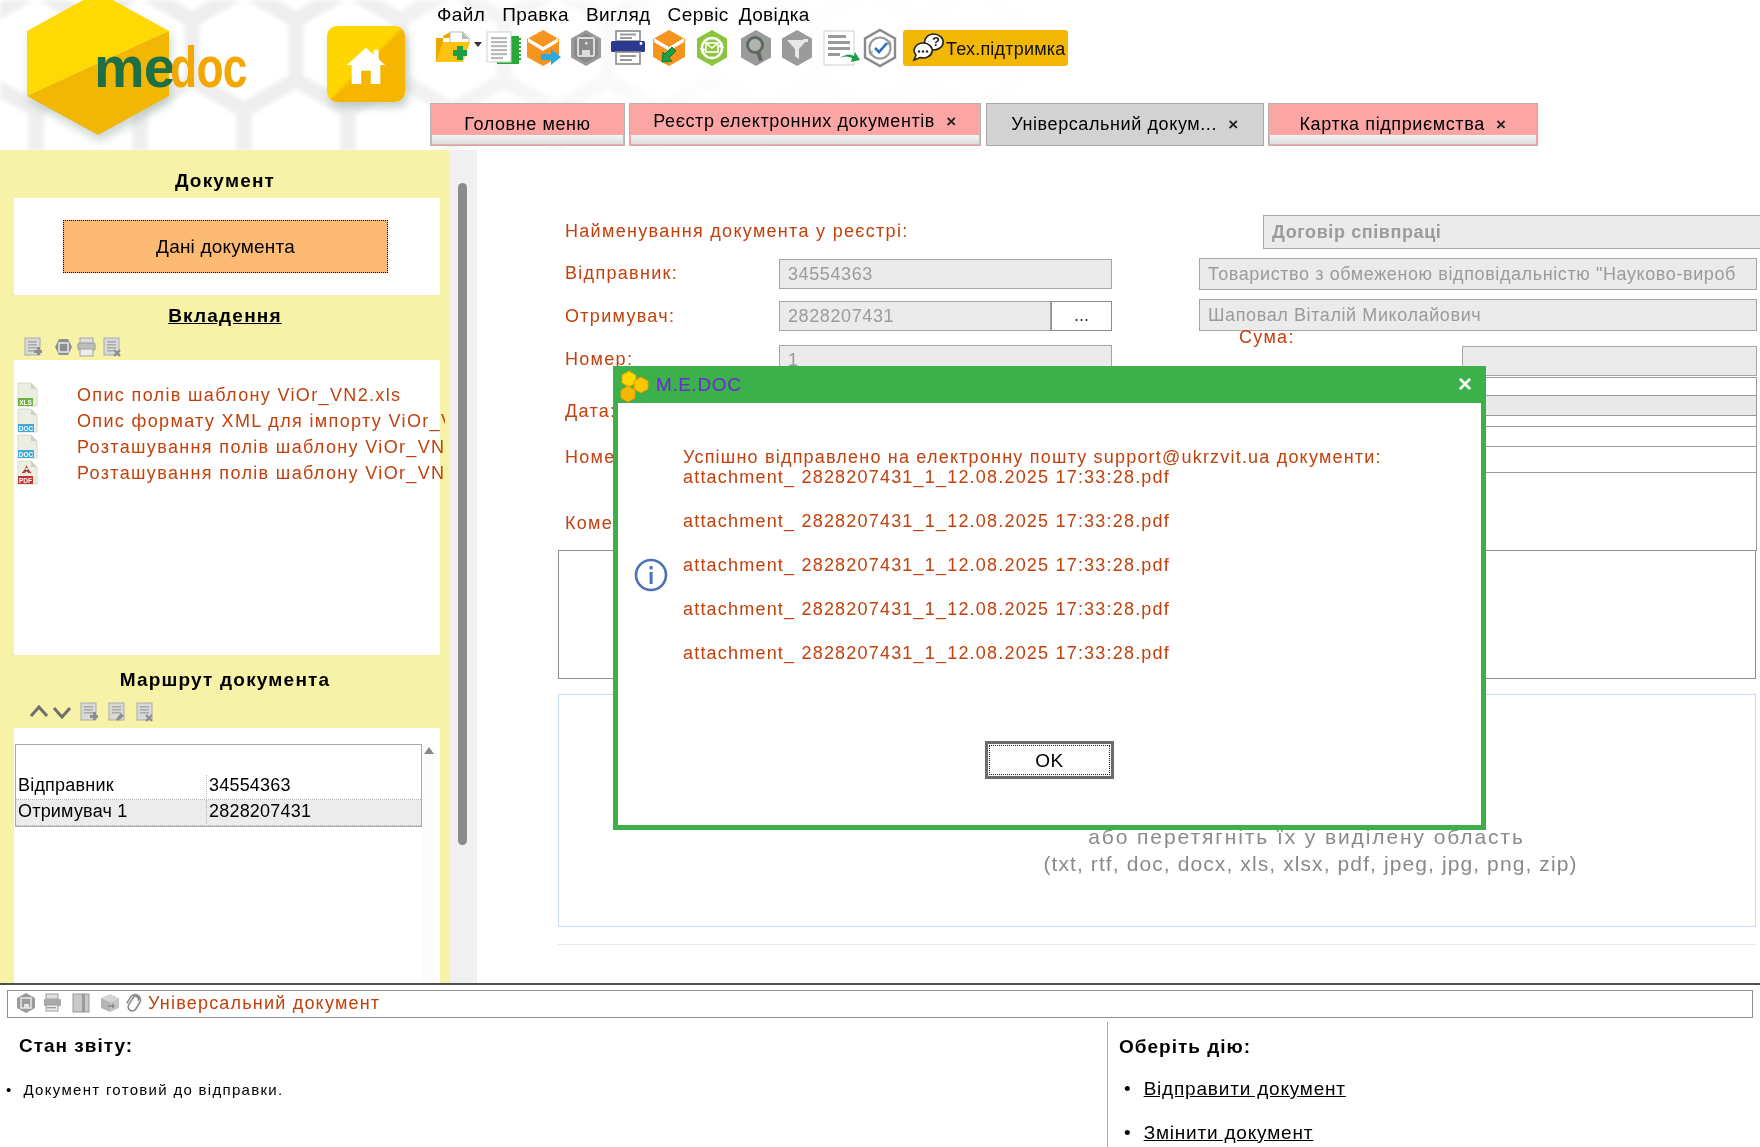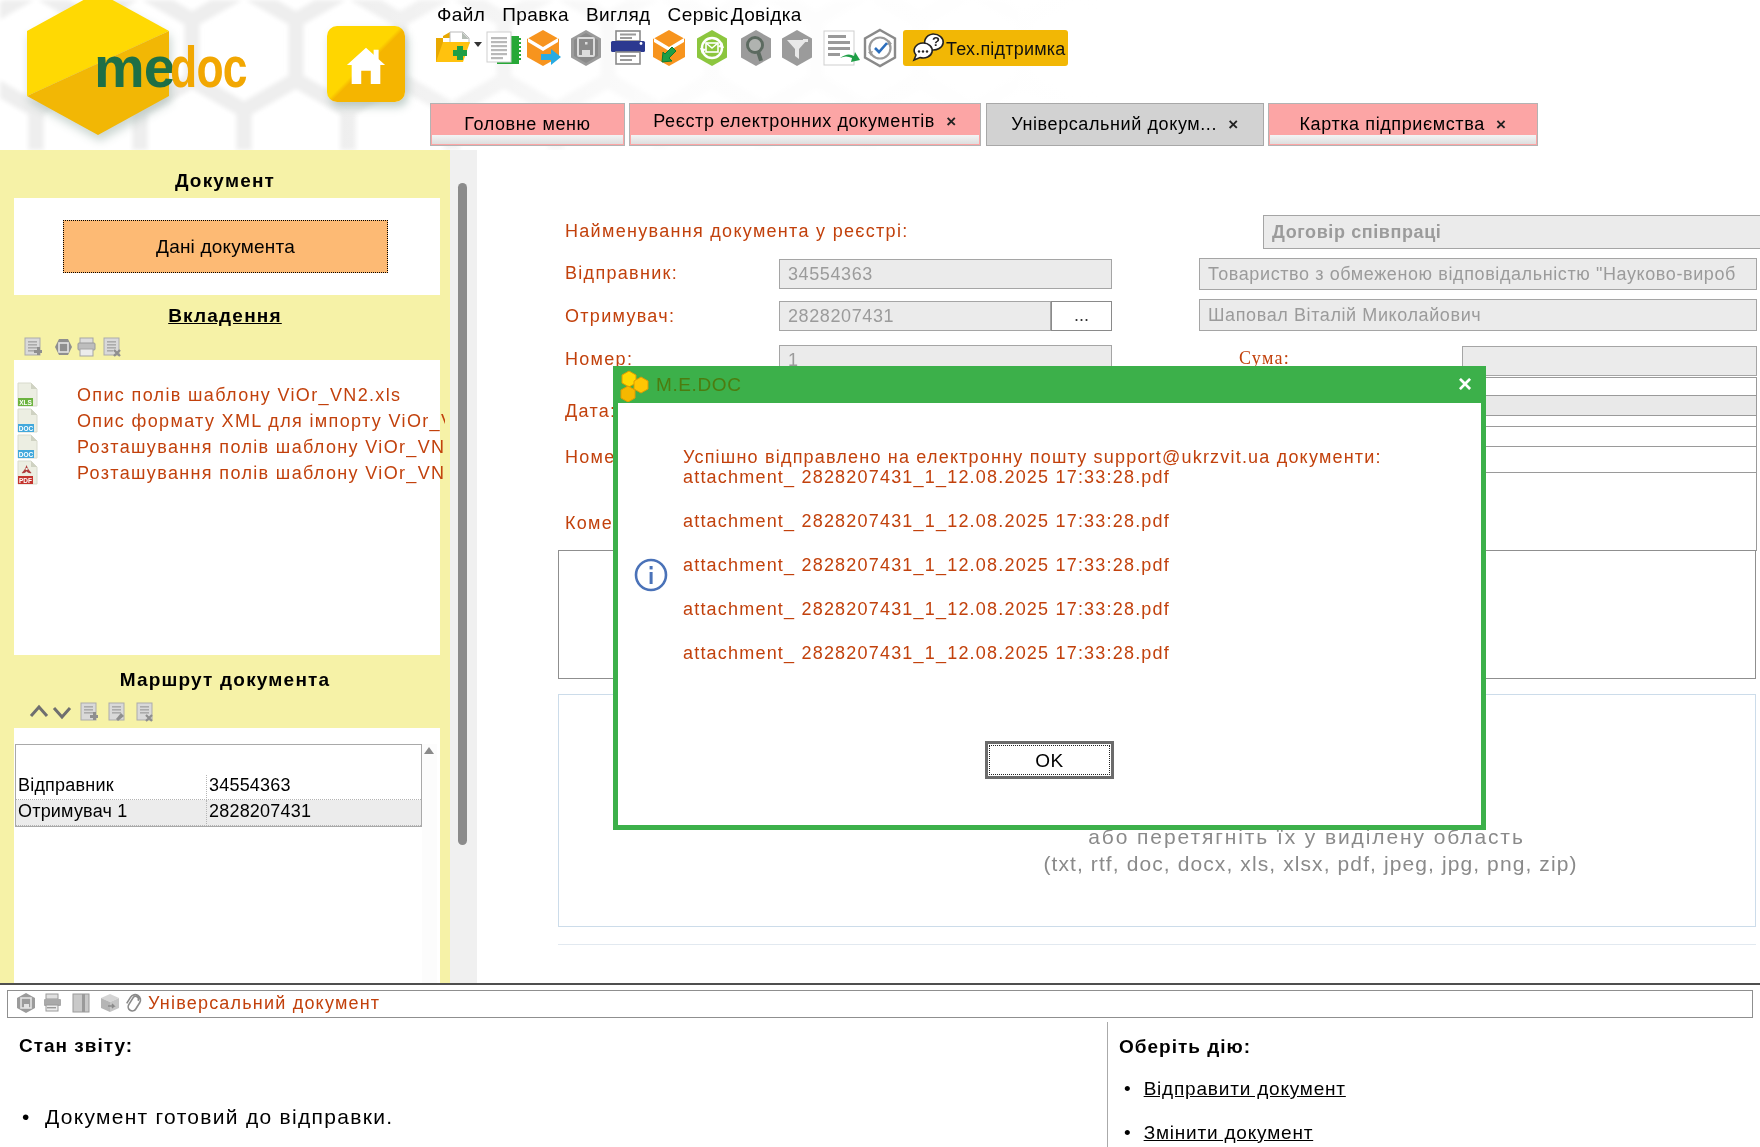--- a/index.html
+++ b/index.html
@@ -51,21 +51,21 @@
 <div class="abs" style="left:170px;top:34px;font-size:57px;font-weight:bold;color:#f2a702;letter-spacing:-1px;transform:scaleX(0.78);transform-origin:0 0;">doc</div>
 
 <div class="abs" style="left:327px;top:26px;width:78px;height:76px;border-radius:10px;
 background:linear-gradient(135deg,#ffd600 48%,#f5b500 52%);box-shadow:3px 5px 8px rgba(120,150,140,.45);"></div>
 <svg class="abs" style="left:343px;top:44px" width="46" height="42" viewBox="0 0 24 22">
 <path d="M12 2 L2 11 L4.5 11 L4.5 21 L9.5 21 L9.5 14 L14.5 14 L14.5 21 L19.5 21 L19.5 11 L22 11 Z" fill="#fff"></path>
 <rect x="16" y="3" width="2.6" height="5" fill="#fff"></rect>
 </svg>
 
 <div class="abs" style="left:437px;top:4px;font-size:19px;letter-spacing:.4px;">
-<span style="margin-right:17px;">Файл</span><span style="margin-right:17px;margin-top:16px;">Правка</span><span style="margin-right:17px;">Вигляд</span><span style="margin-right:2px;">Сервіс</span><span>Довідка</span>
+<span style="margin-right:17px;">Файл</span><span style="margin-right:17px;margin-top:16px;">Правка</span><span style="margin-right:17px;">Вигляд</span><span style="margin-right:10px;">Сервіс</span><span>Довідка</span>
 </div>
 
 <svg class="abs" style="left:433px;top:28px" width="640" height="40" viewBox="0 0 640 40">
 
 <g>
  <path d="M3 10 L3 34 L10 34 L10 8 L17 4 L17 10 Z" fill="#e8a800"></path>
  <path d="M17 4 L30 4 L36 10 L36 16 L17 16 Z" fill="#fff" stroke="#bbb" stroke-width="1"></path>
  <path d="M29 4 L36 11 L29 11 Z" fill="#b5bdb5"></path>
  <path d="M3 34 L10 14 L37 14 L30 34 Z" fill="#ffc20e"></path>
  <path d="M20 22 h14 v6 h-14 z M24 18 h6 v14 h-6 z" fill="#1e9e46"></path>
@@ -313,21 +313,21 @@
 
 <div class="inp" style="left:779px;top:259px;width:333px;height:30px;">34554363</div>
 <div class="inp" style="left:779px;top:301px;width:272px;height:30px;">2828207431</div>
 <div class="abs" style="left:1051px;top:301px;width:61px;height:30px;background:#fff;border:1px solid #8a8a8a;box-sizing:border-box;
  text-align:center;font-size:18px;color:#333;line-height:26px;">...</div>
 <div class="inp" style="left:779px;top:345px;width:333px;height:30px;">1</div>
 
 <div class="inp" style="left:1263px;top:215px;width:558px;height:34px;line-height:32px;font-weight:bold;">Договір співпраці</div>
 <div class="inp" style="left:1199px;top:258px;width:558px;height:32px;line-height:30px;">Товариство з обмеженою відповідальністю "Науково-вироб</div>
 <div class="inp" style="left:1199px;top:299px;width:558px;height:32px;line-height:30px;">Шаповал Віталій Миколайович</div>
-<div class="lbl" style="left:1239px;top:348px;font-family:Liberation Serif, serif;">Сума:</div>
+<div class="lbl" style="left:1239px;top:327px;">Сума:</div>
 <div class="inp" style="left:1462px;top:346px;width:295px;height:30px;"></div>
 
 <div class="row-r" style="left:1199px;top:377px;width:558px;height:19px;"></div>
 <div class="row-r" style="left:1199px;top:395px;width:558px;height:21px;background:#e9e9e9;"></div>
 <div class="row-r" style="left:1199px;top:415px;width:558px;height:12px;"></div>
 <div class="row-r" style="left:1199px;top:426px;width:558px;height:21px;"></div>
 <div class="row-r" style="left:1199px;top:446px;width:558px;height:27px;"></div>
 <div class="row-r" style="left:1199px;top:472px;width:558px;height:79px;"></div>
 <div class="abs" style="left:558px;top:550px;width:1198px;height:129px;border:1px solid #8f8f8f;box-sizing:border-box;background:#fff;"></div>
 
@@ -339,21 +339,21 @@
 
 <div class="abs" style="left:613px;top:366px;width:873px;height:464px;background:#3cb04a;"></div>
 <div class="abs" style="left:618px;top:403px;width:863px;height:422px;background:#fff;"></div>
 <svg class="abs" style="left:617px;top:369px" width="33" height="33" viewBox="0 0 33 33">
 <g stroke="#e09c00" stroke-width="1">
 <polygon points="12,2 19,6 19,14 12,18 5,14 5,6" fill="#ffd903"></polygon>
 <polygon points="24,8 31,12 31,20 24,24 17,20 17,12" fill="#ffc603"></polygon>
 <polygon points="11,17 18,21 18,29 11,33 4,29 4,21" fill="#f5b800"></polygon>
 </g>
 </svg>
-<div class="abs" style="left:656px;top:374px;font-size:19px;color:#4d7c0f;letter-spacing:.6px;">M.E.DOC</div>
+<div class="abs" style="left:656px;top:374px;font-size:19px;color:#6d28d9;letter-spacing:.6px;">M.E.DOC</div>
 <div class="abs" style="left:1458px;top:370px;font-size:24px;color:#fff;font-weight:bold;">×</div>
 
 <svg class="abs" style="left:634px;top:558px" width="34" height="34" viewBox="0 0 34 34">
 <circle cx="17" cy="17" r="15" fill="none" stroke="#4a72b8" stroke-width="2.6"></circle>
 <rect x="15.6" y="14" width="3" height="12" fill="#4a72b8"></rect>
 <rect x="15.6" y="8" width="3" height="3.4" fill="#4a72b8"></rect>
 </svg>
 
 <div class="lbl" style="left:683px;top:447px;font-size:18px;letter-spacing:1.2px;">Успішно відправлено на електронну пошту support@ukrzvit.ua документи:</div>
 <div class="lbl" style="left:683px;top:467px;font-size:18px;letter-spacing:1.2px;">attachment_ 2828207431_1_12.08.2025 17:33:28.pdf</div>
@@ -388,17 +388,17 @@
   <polygon points="1,6 10,10 10,20 1,16" fill="#b5b5b5"></polygon>
   <polygon points="19,6 10,10 10,20 19,16" fill="#c5c5c5"></polygon>
   <path d="M8 14 h6 l-2 -2 m2 2 l-2 2" stroke="#8a8a8a" stroke-width="1.4" fill="none"></path>
  </g>
  <g transform="translate(109,2) scale(0.82)">
   <path d="M13.5 5.5 a3.5 3.5 0 0 0 -7 0 l0 10 a5 5 0 0 0 10 0 l0 -9 a6.5 6.5 0 0 0 -13 0 l0 9" fill="none" stroke="#8a8a8a" stroke-width="2" transform="rotate(32 10 11)"></path>
  </g>
 </svg>
 <div class="lbl" style="left:148px;top:993px;letter-spacing:1.2px;">Універсальний документ</div>
 <div class="abs" style="left:19px;top:1035px;font-size:19px;font-weight:bold;letter-spacing:1px;">Стан звіту:</div>
-<div class="abs" style="left:22px;top:1081px;font-size:21px;letter-spacing:1.3px;margin-top:24px;">•&nbsp; Документ готовий до відправки.</div>
+<div class="abs" style="left:6px;top:1081px;font-size:15px;letter-spacing:1.3px;">•&nbsp; Документ готовий до відправки.</div>
 <div class="abs" style="left:1107px;top:1022px;width:1px;height:125px;background:#aaa;"></div>
 <div class="abs" style="left:1119px;top:1036px;font-size:19px;font-weight:bold;letter-spacing:1px;">Оберіть дію:</div>
 <div class="abs" style="left:1124px;top:1078px;font-size:19px;letter-spacing:.8px;">•&nbsp; <span style="text-decoration:underline;">Відправити документ</span></div>
 <div class="abs" style="left:1124px;top:1122px;font-size:19px;letter-spacing:.8px;">•&nbsp; <span style="text-decoration:underline;">Змінити документ</span></div>
 
 </body></html>

